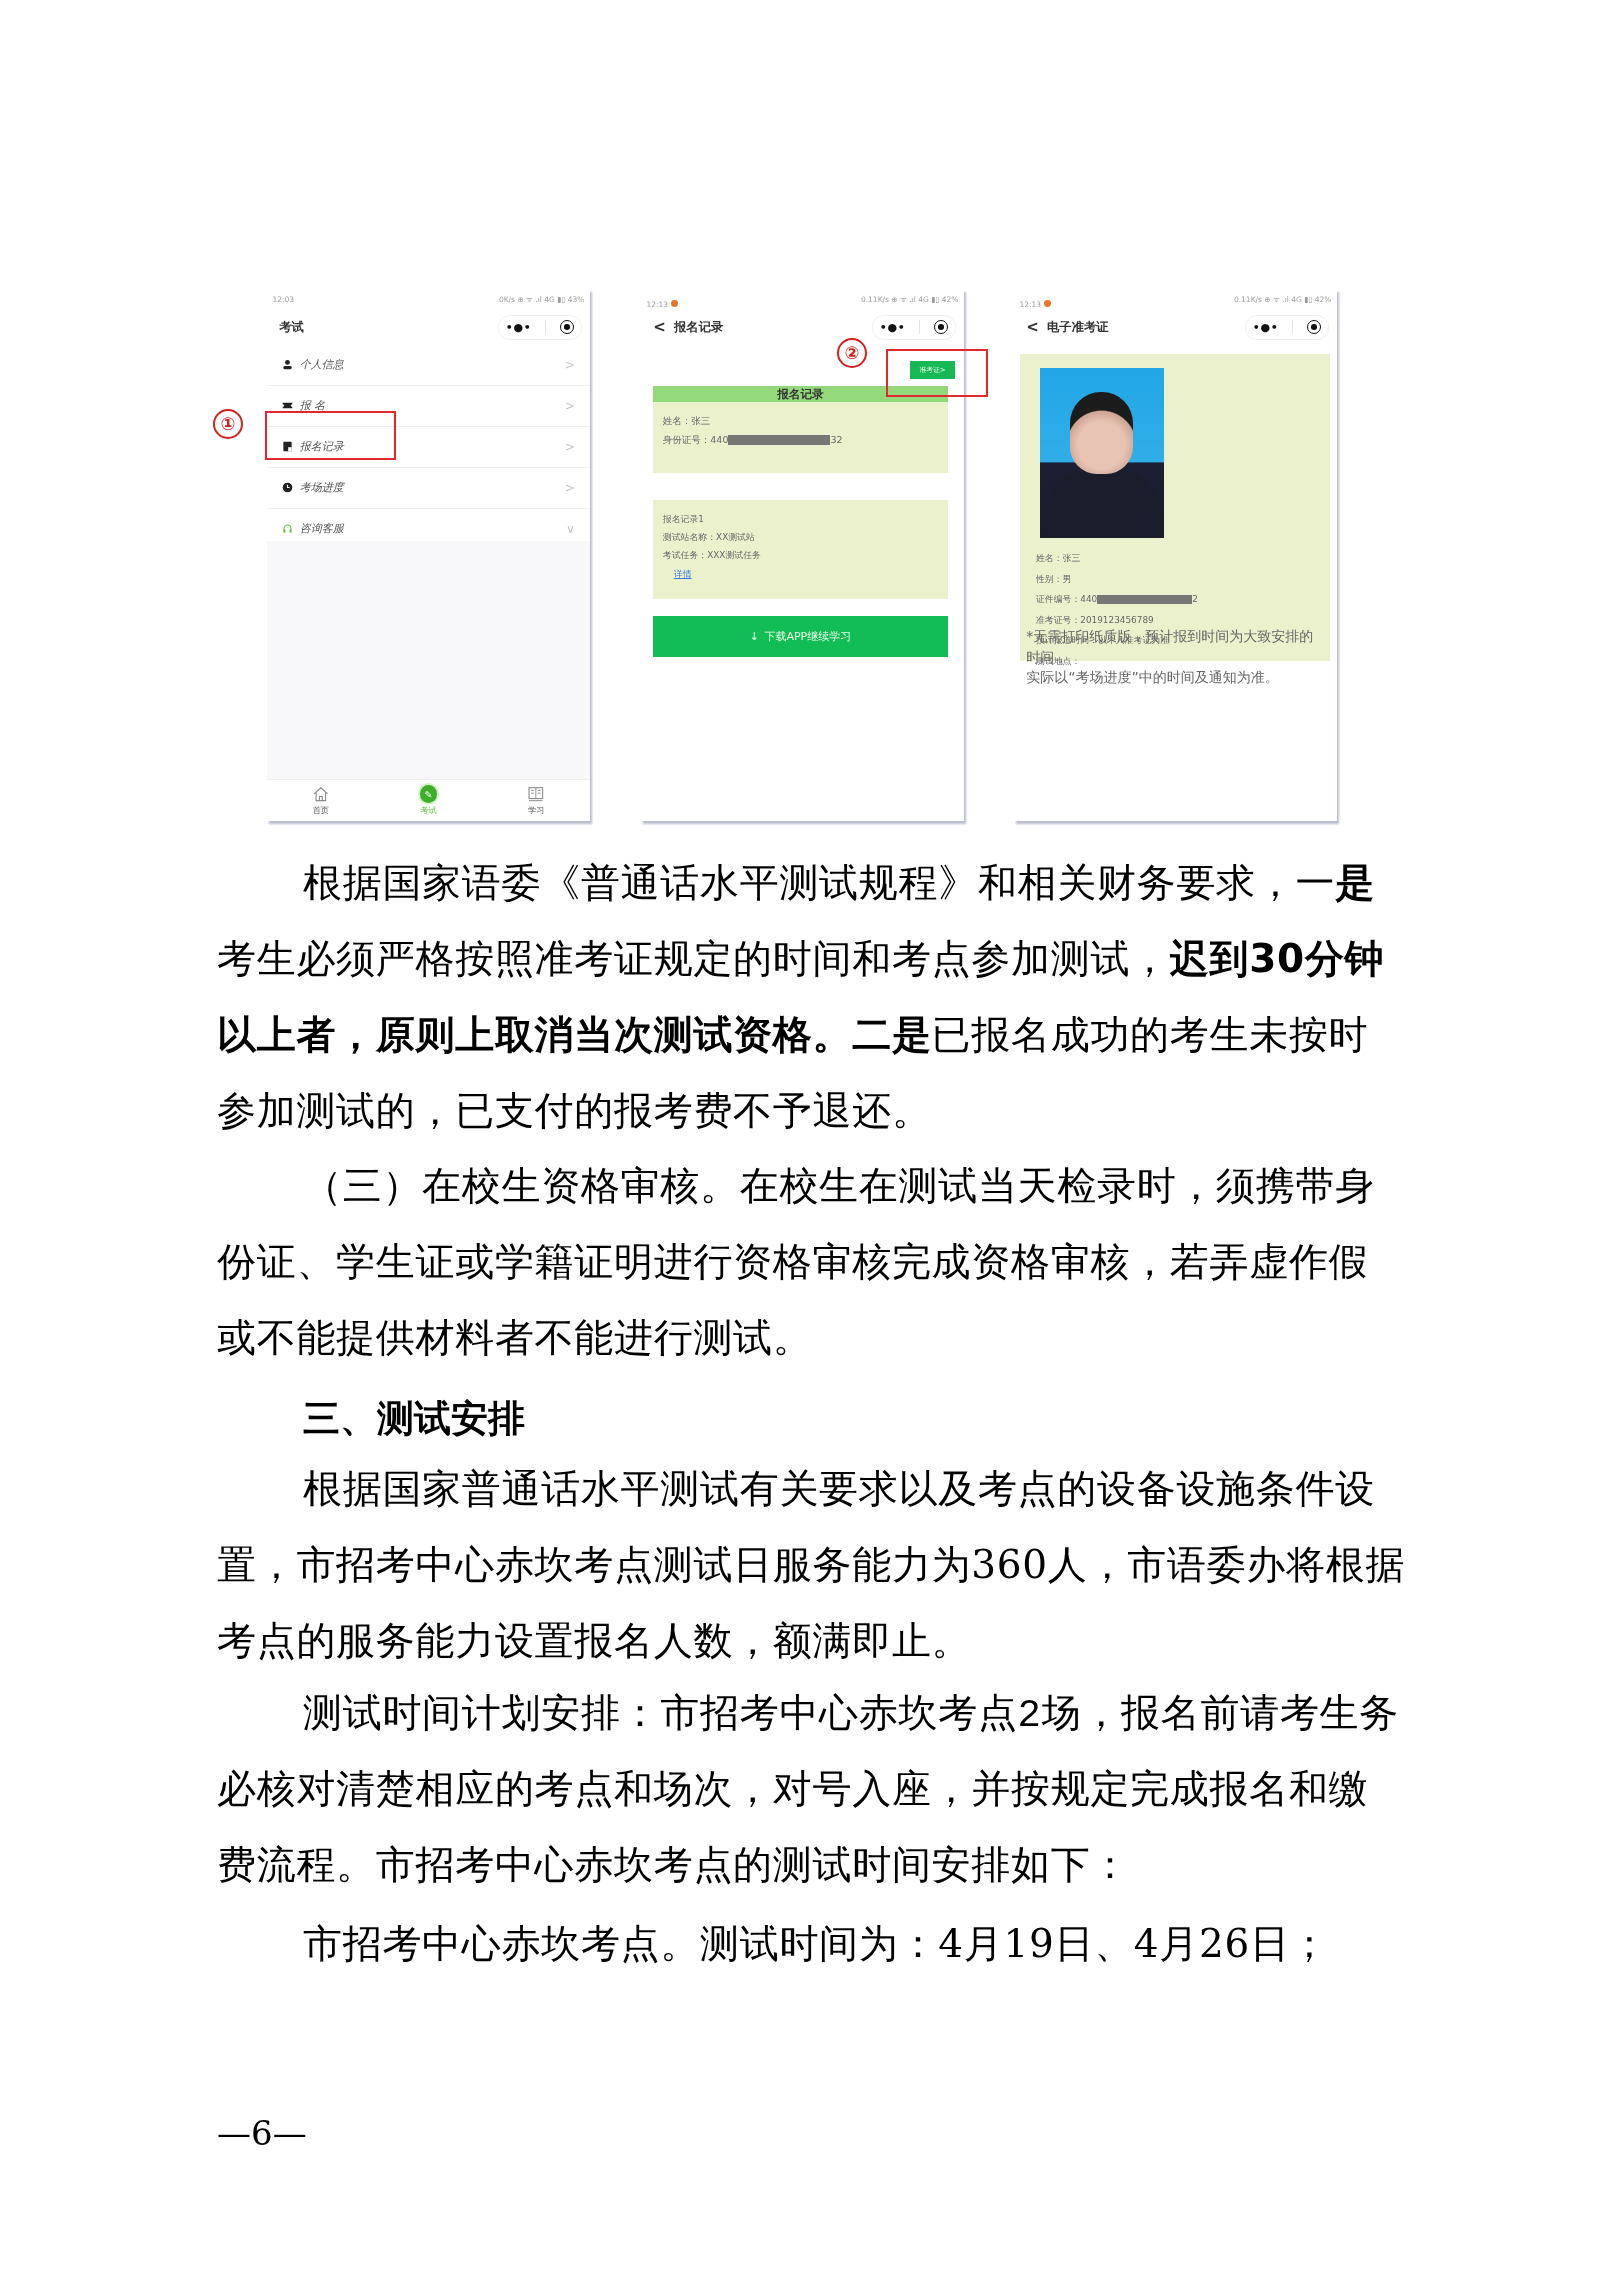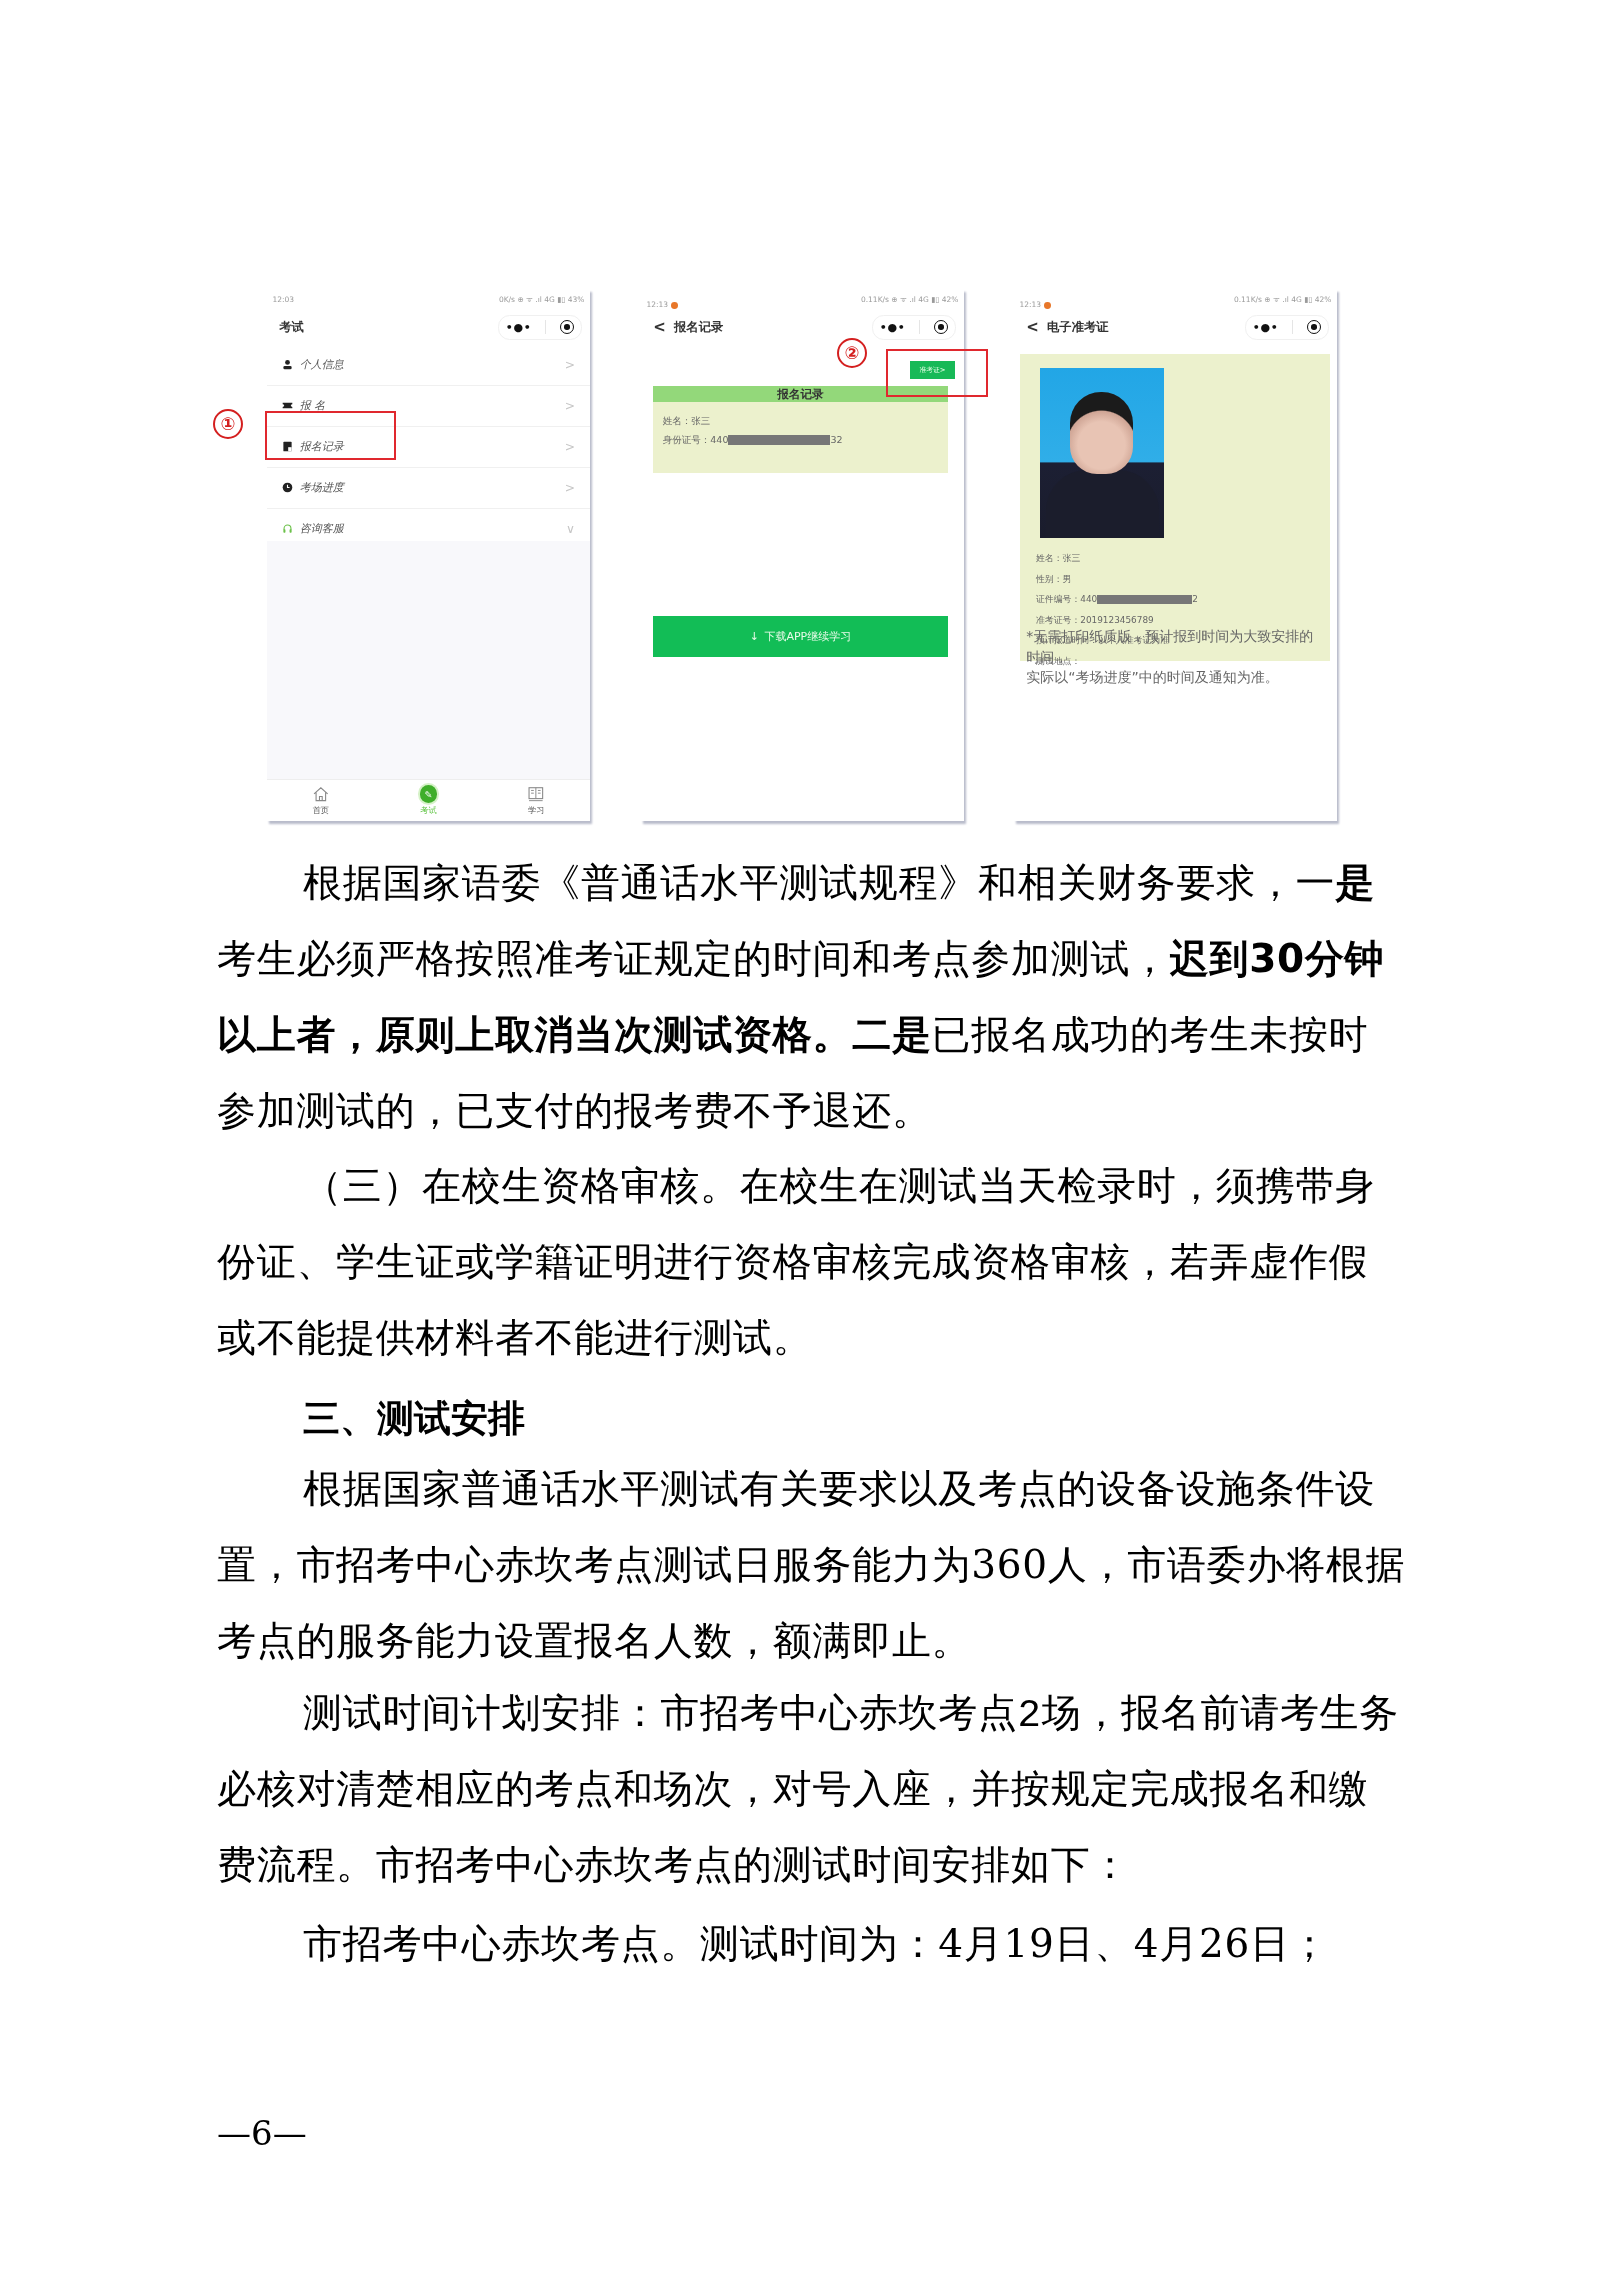--- a/index.html
+++ b/index.html
@@ -5,21 +5,21 @@
   html, body { margin:0; padding:0; background:#ffffff; }
   body { width:1623px; height:2295px; position:relative; overflow:hidden;
          font-family:"DejaVu Serif","Liberation Serif",serif; color:#000; }
 
   
   .phone { position:absolute; top:289px; width:323px; height:532px; background:#fff;
            box-shadow:2px 2.7px 2px #b9bccb; font-family:"DejaVu Sans","Liberation Sans",sans-serif; }
   #p1 { left:267px; } #p2 { left:641px; } #p3 { left:1014px; }
   .statusbar { height:20.5px; display:flex; justify-content:space-between; align-items:center;
                padding:0 5.5px; font-size:7.5px; color:#9a9a9a; }
-  .statusbar .left { display:flex; align-items:flex-end; gap:2.7px;margin-top:11px; }
+  .statusbar .left { display:flex; align-items:flex-start; gap:2.7px;margin-top:11px; }
   .dot-orange { width:6.8px; height:6.8px; border-radius:50%; background:#e8772a; display:inline-block; }
   .navbar { height:35px; display:flex; align-items:center; justify-content:space-between; padding:0 8.2px 0 12.3px; }
   .navbar .title { font-size:12.3px; font-weight:bold; color:#333; display:flex; align-items:center; gap:8.2px; }
   .navbar .back { font-size:15px; color:#333; }
   .capsule { width:82px; height:23px; border-radius:11.6px; border:0.7px solid #f0f0f0;
              display:flex; align-items:center; justify-content:space-around; }
   .capsule .more { font-size:11px; font-weight:bold; color:#111; letter-spacing:0.7px; }
   .capsule .sep { width:0.7px; height:13.6px; background:#e5e5e5; }
   .capsule .target { width:12.3px; height:12.3px; border:1.4px solid #111; border-radius:50%; position:relative; }
   .capsule .target::after { content:""; position:absolute; left:3.4px; top:3.4px; width:5.5px; height:5.5px; border-radius:50%; background:#111; }
@@ -194,20 +194,28 @@
     </div>
   </div>
   <div class="pill" style="left:269px;top:72px;">准考证&gt;</div>
   <div class="card" style="top:97px;height:87px;">
     <div class="card-head">报名记录</div>
     <div class="card-body">
       <div>姓名：张三</div>
       <div><span>身份证号：440</span><span class="redact"></span><span>32</span></div>
     </div>
   </div>
+  <div class="card" style="top:211px;height:99px;">
+    <div class="card-body" style="padding-top:9.5px;line-height:18.4px;font-size:8.9px;">
+      <div>报名记录1</div>
+      <div>测试站名称：XX测试站</div>
+      <div>考试任务：XXX测试任务</div>
+      <div><span class="link">详情</span></div>
+    </div>
+  </div>
   <div class="dl-btn">
     <span>↓</span>
     <span>下载APP继续学习</span>
   </div>
 </div>
 <div class="redbox" style="left:886px;top:349px;width:98px;height:44px;"></div>
 <div class="circlenum" style="left:837px;top:338px;">②</div>
 
 <div class="phone" id="p3">
   <div class="statusbar">

